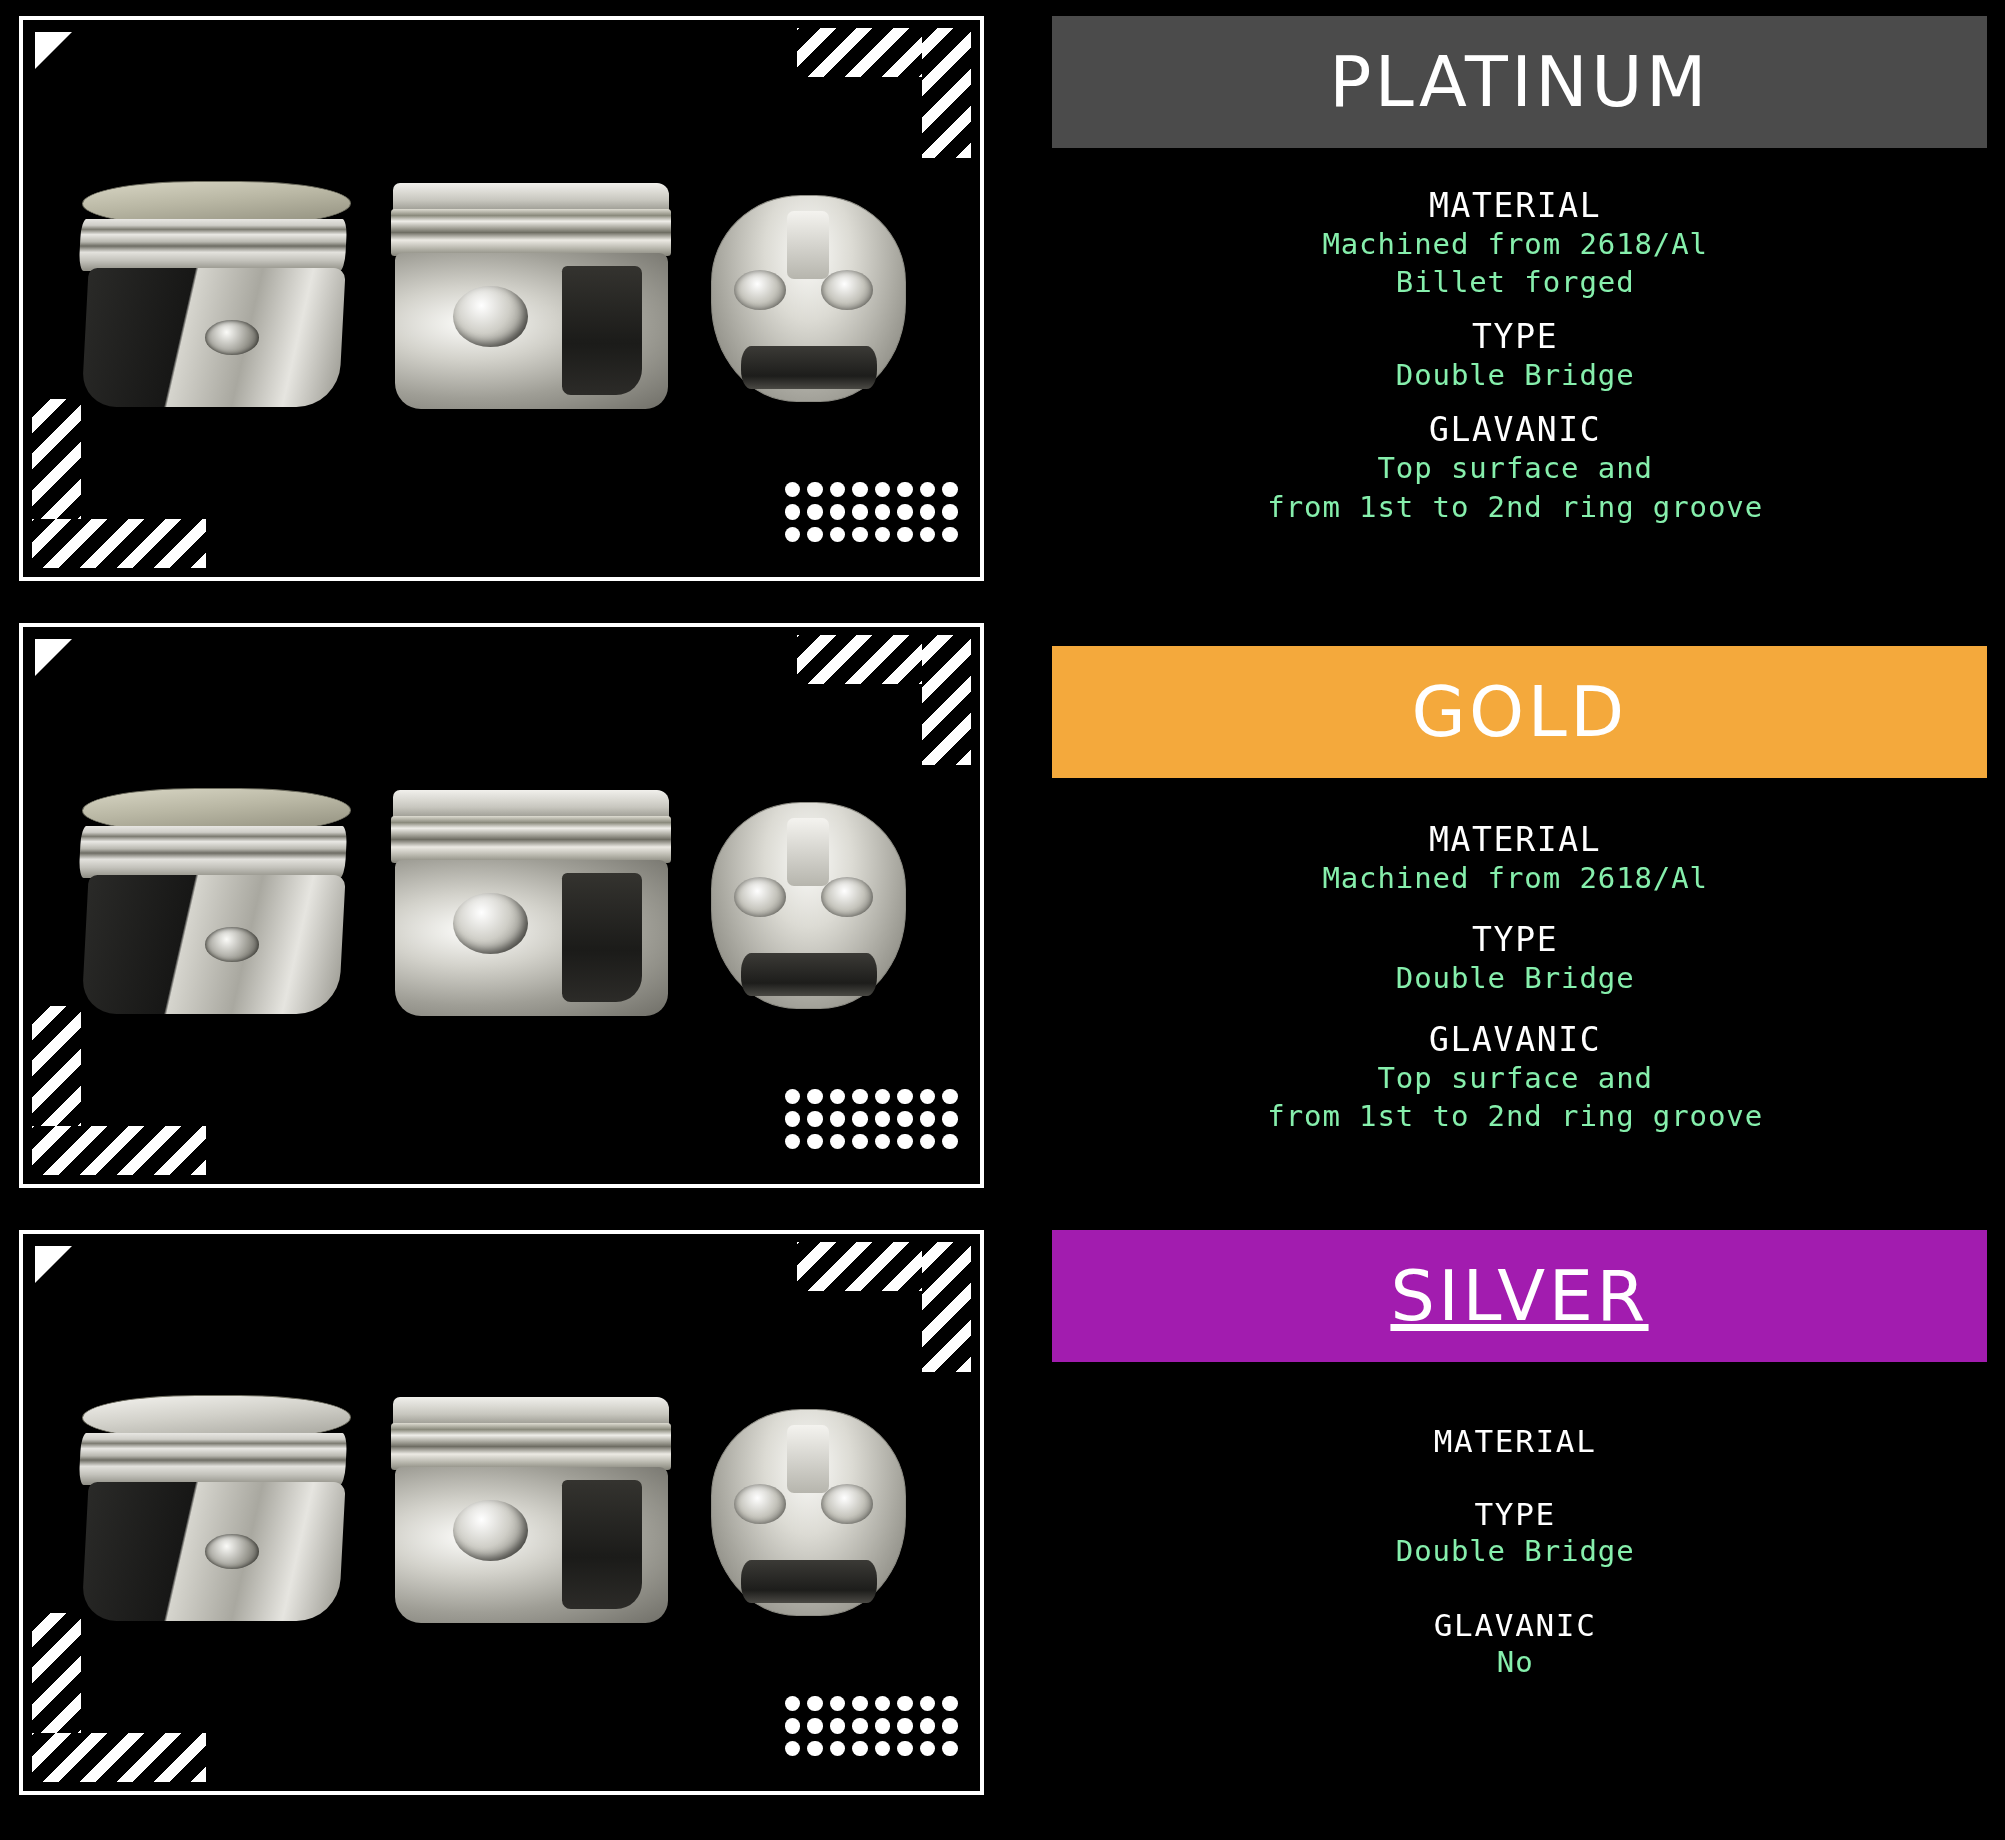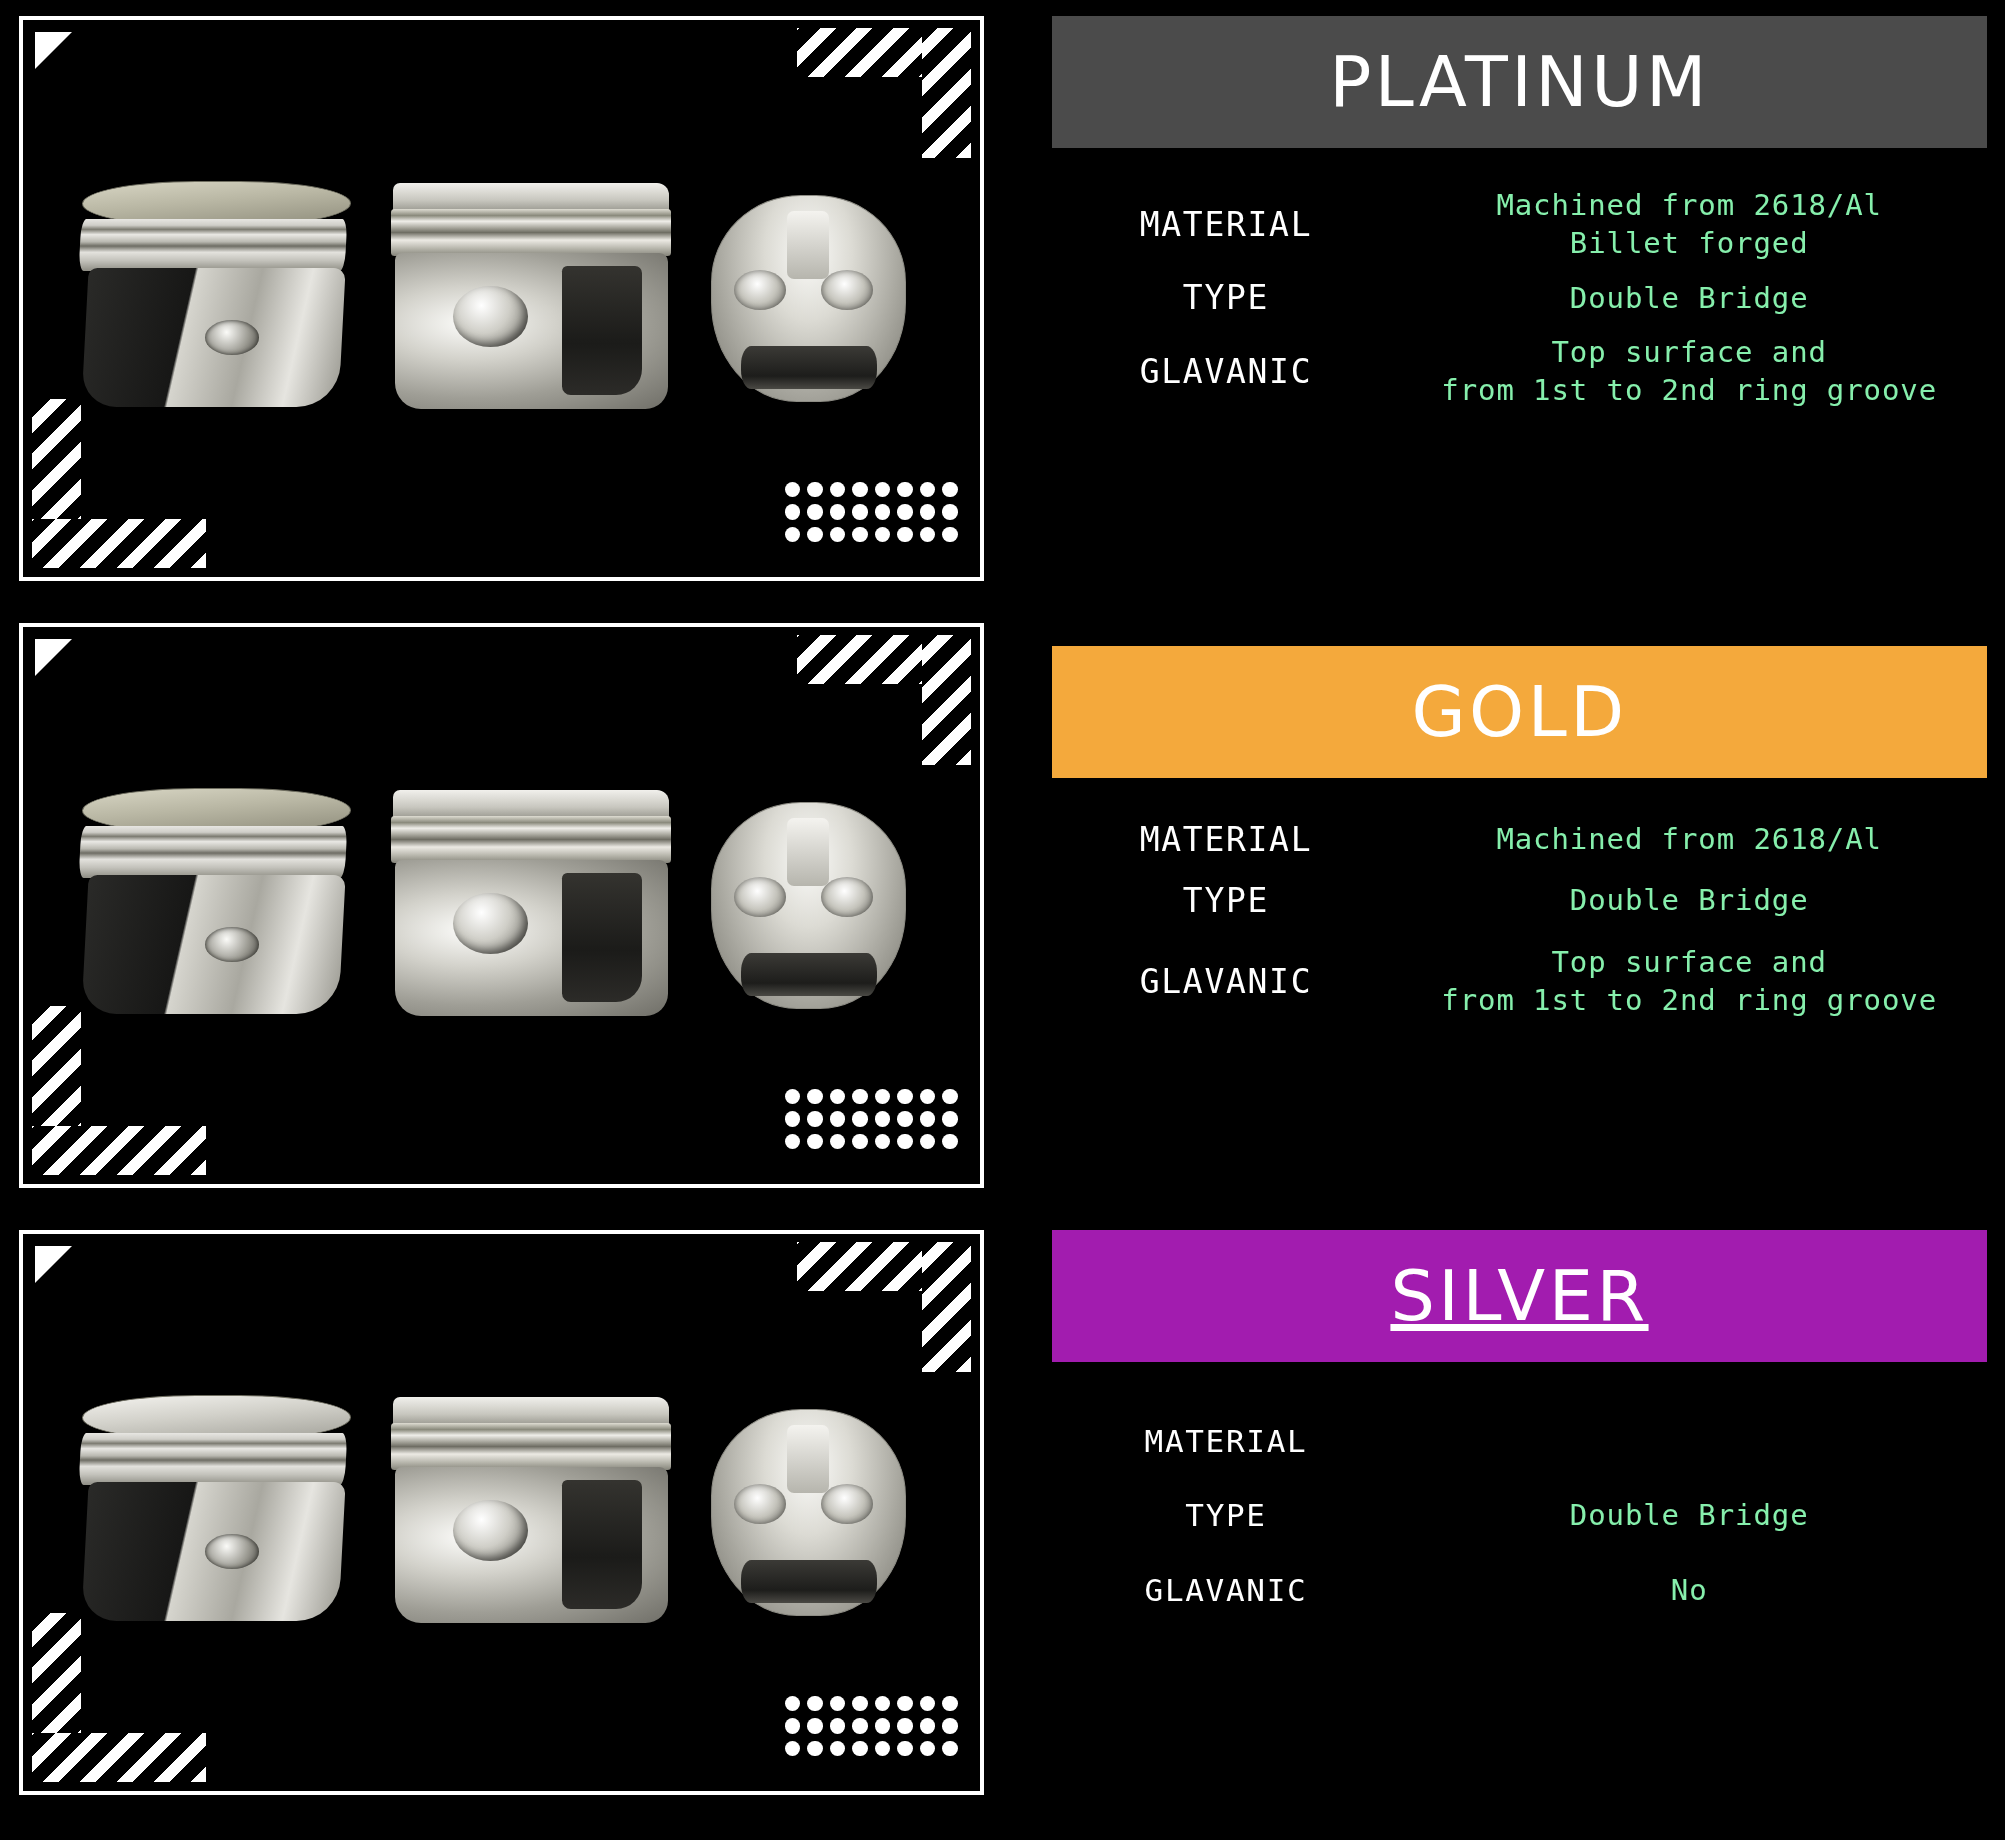--- a/index.html
+++ b/index.html
@@ -224,21 +224,21 @@
 
   .spec-table {
     margin-top: 33px;
     display: flex;
     flex-direction: column;
     gap: 12px;
     padding-right: 8.7px;
   }
   .spec-row {
     display: flex;
-    flex-direction: row;
+    flex-direction: column;
     align-items: center;
   }
   .spec-label {
     width: 348px;
     text-align: center;
     color: #ffffff;
     font-size: 33px;
     letter-spacing: 1.7px;
   }
   .spec-value {

